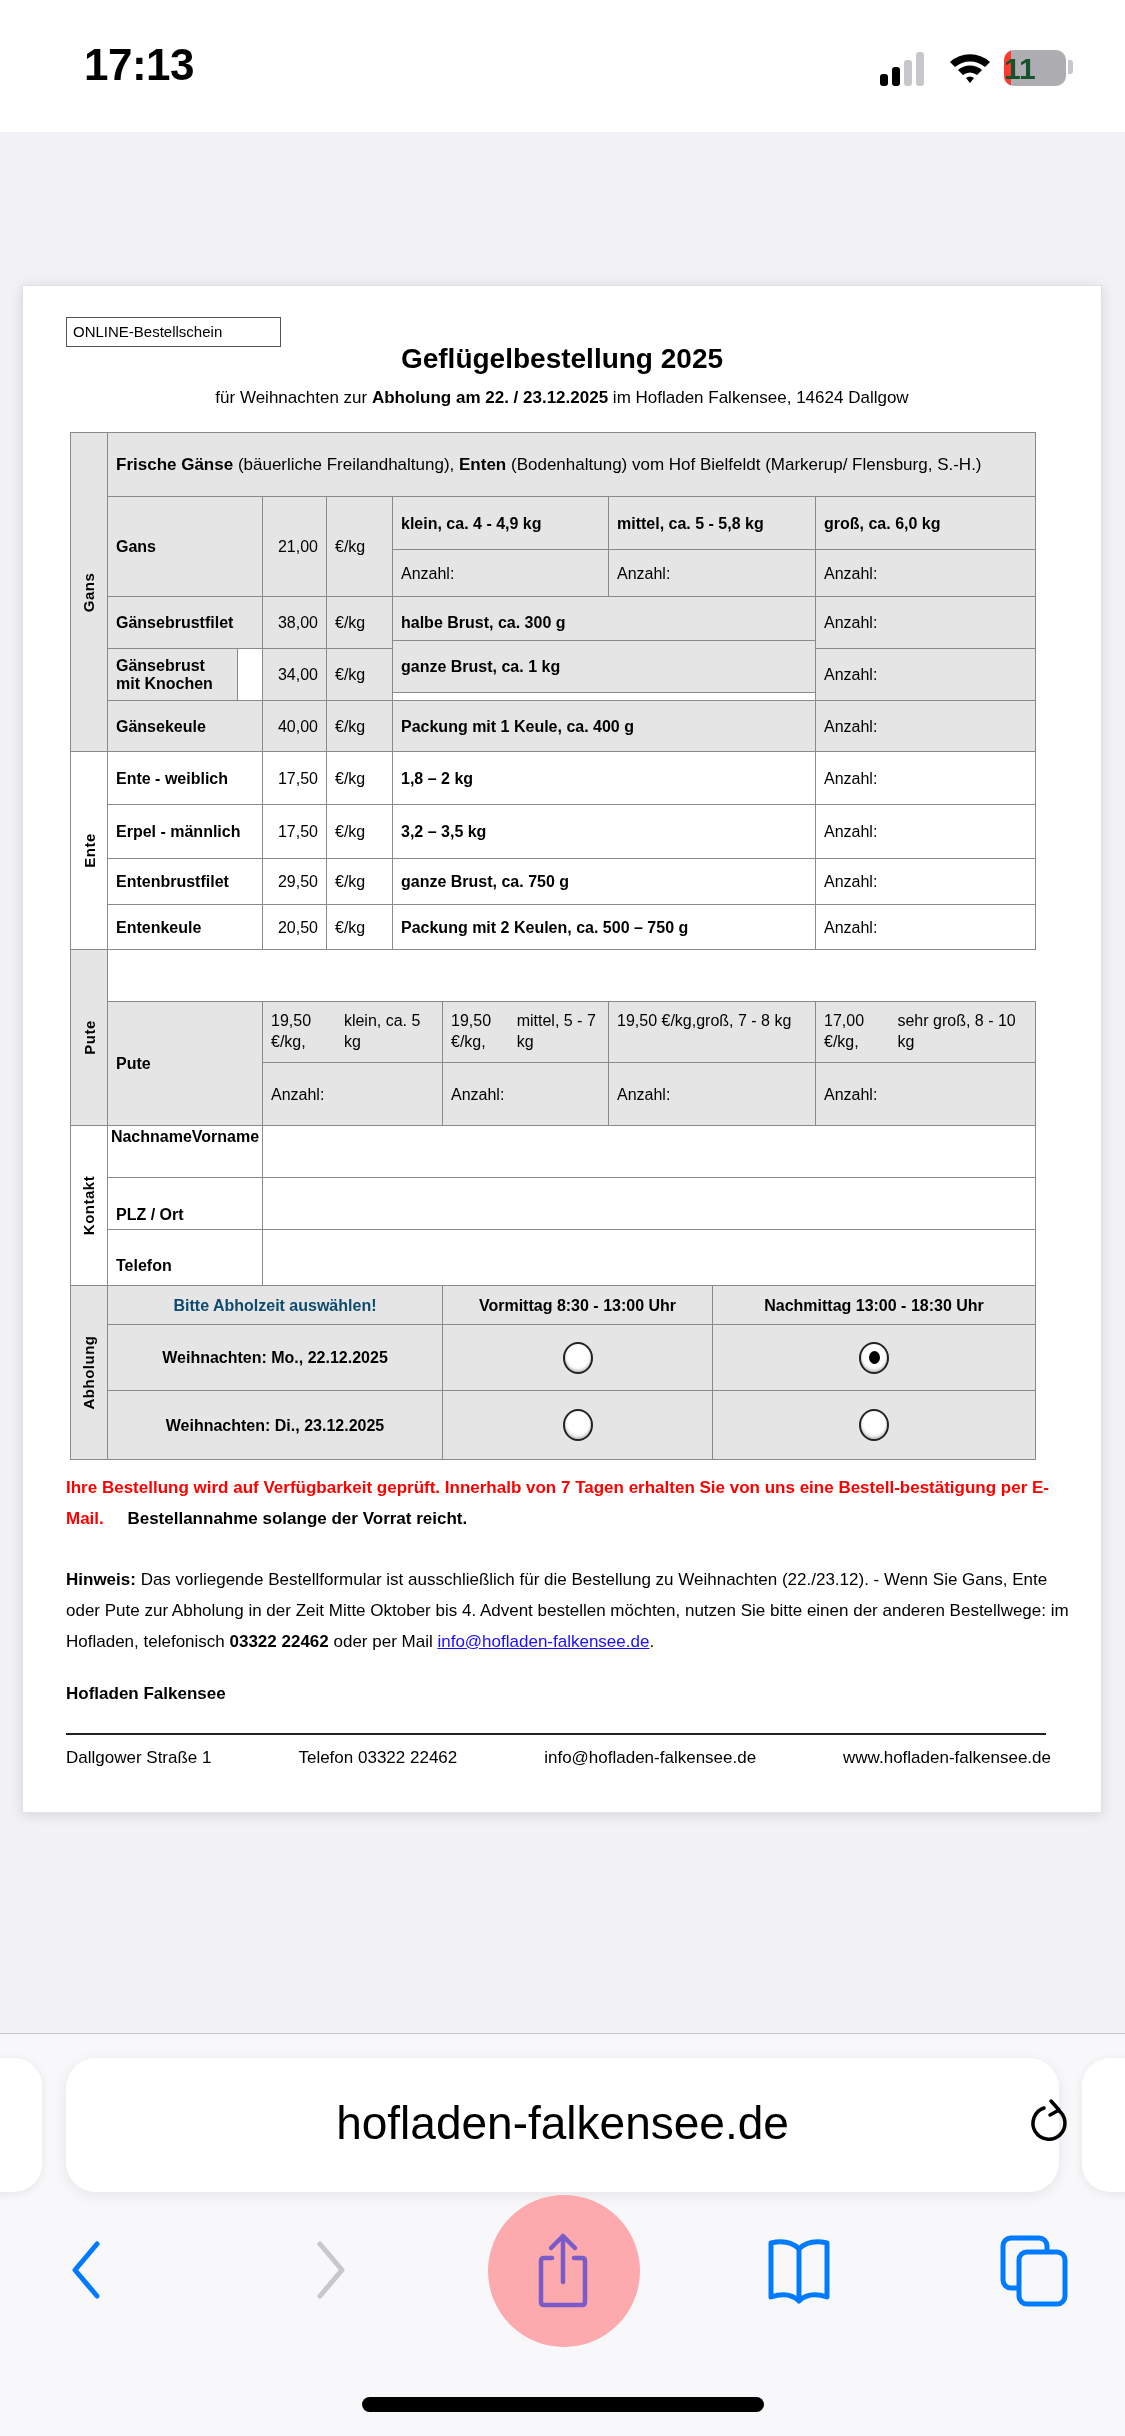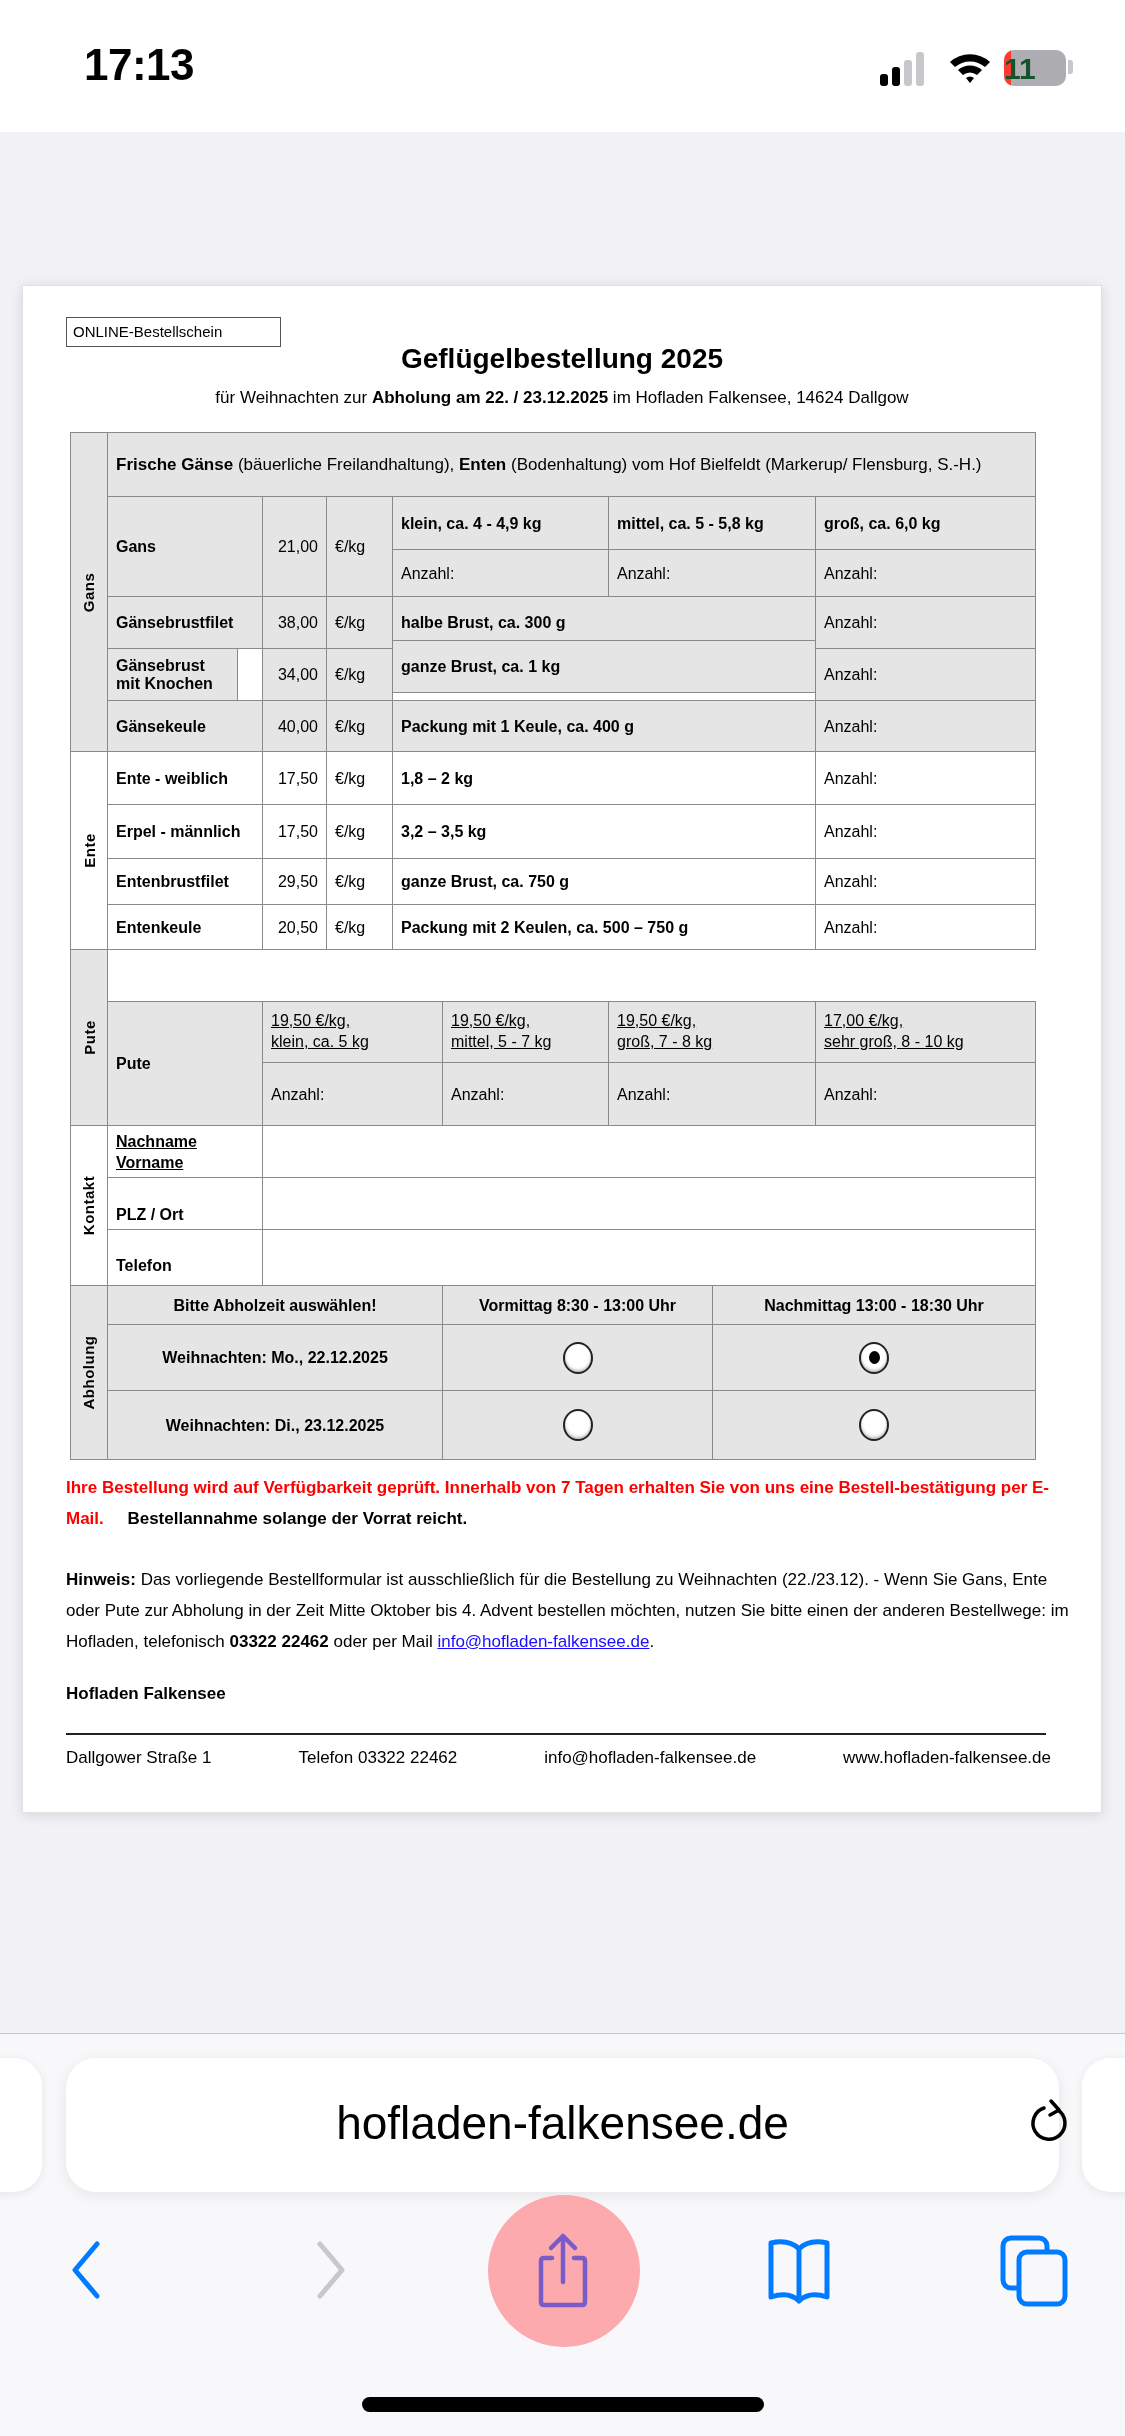--- a/index.html
+++ b/index.html
@@ -31,22 +31,22 @@
   .c { position: absolute; border: 1.5px solid #8a8a8a; background: #e6e5e6; font-size: 16px; display: flex; align-items: center; padding: 0 8px; line-height: 21px; }
   .c.white { background: #ffffff; }
   .c.b { font-weight: 700; }
   .c.right { justify-content: flex-end; }
   .c.center { justify-content: center; }
   .c.top { align-items: flex-start; padding-top: 8px; }
   .c.bottom { align-items: flex-end; padding-bottom: 4px; }
   .side { position: absolute; border: 1.5px solid #8a8a8a; background: #e6e5e6; display: flex; align-items: center; justify-content: center; }
   .side.white { background: #fff; }
   .side span { transform: rotate(-90deg); font-weight: 700; font-size: 15px; white-space: nowrap; letter-spacing: 0.5px; }
-  .stack { display: flex; flex-direction: column; text-decoration: underline; }
-  .red-text { color: #000000; }
+  .stack { display: flex; flex-direction: row; }
+  .red-text { color: #0c4a6e; }
   .radio { width: 30px; height: 32px; border-radius: 50%; border: 2.5px solid #222; background: #fff; box-shadow: inset 0 -2px 3px rgba(0,0,0,0.25); display: flex; align-items: center; justify-content: center; }
   .radio .dot { width: 11px; height: 13px; border-radius: 50%; background: #000; }
 
   .notice { position: absolute; left: 43px; top: 1186px; width: 1000px; font-size: 17px; line-height: 31px; font-weight: 700; }
   .notice .red-text { color: #ff0000; }
   .hinweis { position: absolute; left: 43px; top: 1278px; width: 1010px; font-size: 17px; line-height: 31px; }
   .hinweis a { color: #1a0dff; text-decoration: underline; }
   .sig { position: absolute; left: 43px; top: 1398px; font-size: 17px; font-weight: 700; }
   .sig-line { position: absolute; left: 43px; top: 1447px; width: 980px; height: 2px; background: #222; }
   .footer-row { position: absolute; left: 43px; top: 1462px; width: 985px; display: flex; justify-content: space-between; font-size: 17px; }

